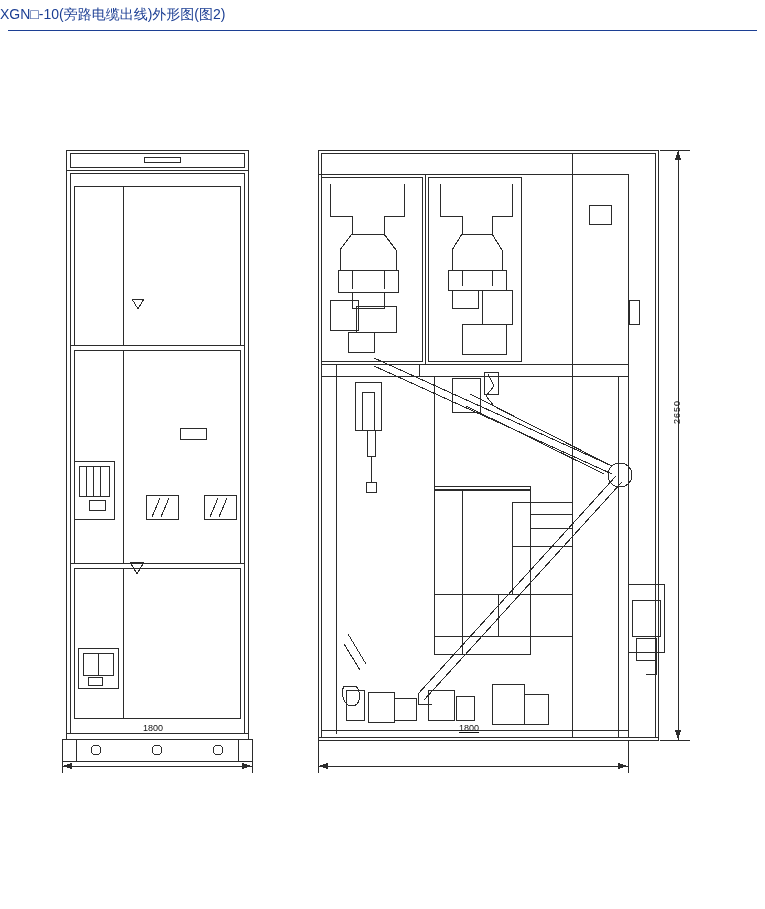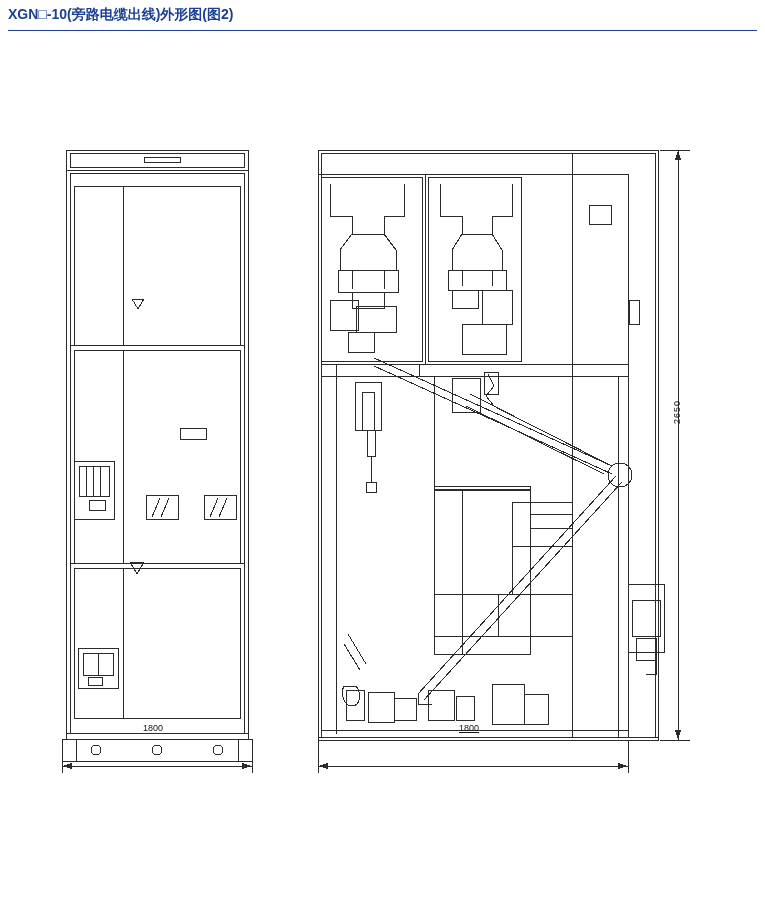--- a/index.html
+++ b/index.html
@@ -1,22 +1,22 @@
 <!DOCTYPE html>
 <html><head>
 <meta charset="utf-8">
 <style>
   html,body{margin:0;padding:0;background:#ffffff;}
   body{
     width:765px;height:909px;position:relative;overflow:hidden;
     font-family:"Liberation Sans", sans-serif;
   }
   #title{
-    position:absolute;left:8px;top:6px;
-    font-size:14px;color:#1c3f94;font-weight:bold;letter-spacing:0px;
+    position:absolute;left:0;top:6px;
+    font-size:14px;color:#1c3f94;font-weight:normal;letter-spacing:0px;
     white-space:nowrap;
   }
   #rule{
     position:absolute;left:8px;top:30px;width:749px;height:0;
     border-top:1px solid #1c3f94;
   }
   #drawing{
     position:absolute;left:0;top:34px;width:765px;height:760px;
   }
   .dimlabel{

